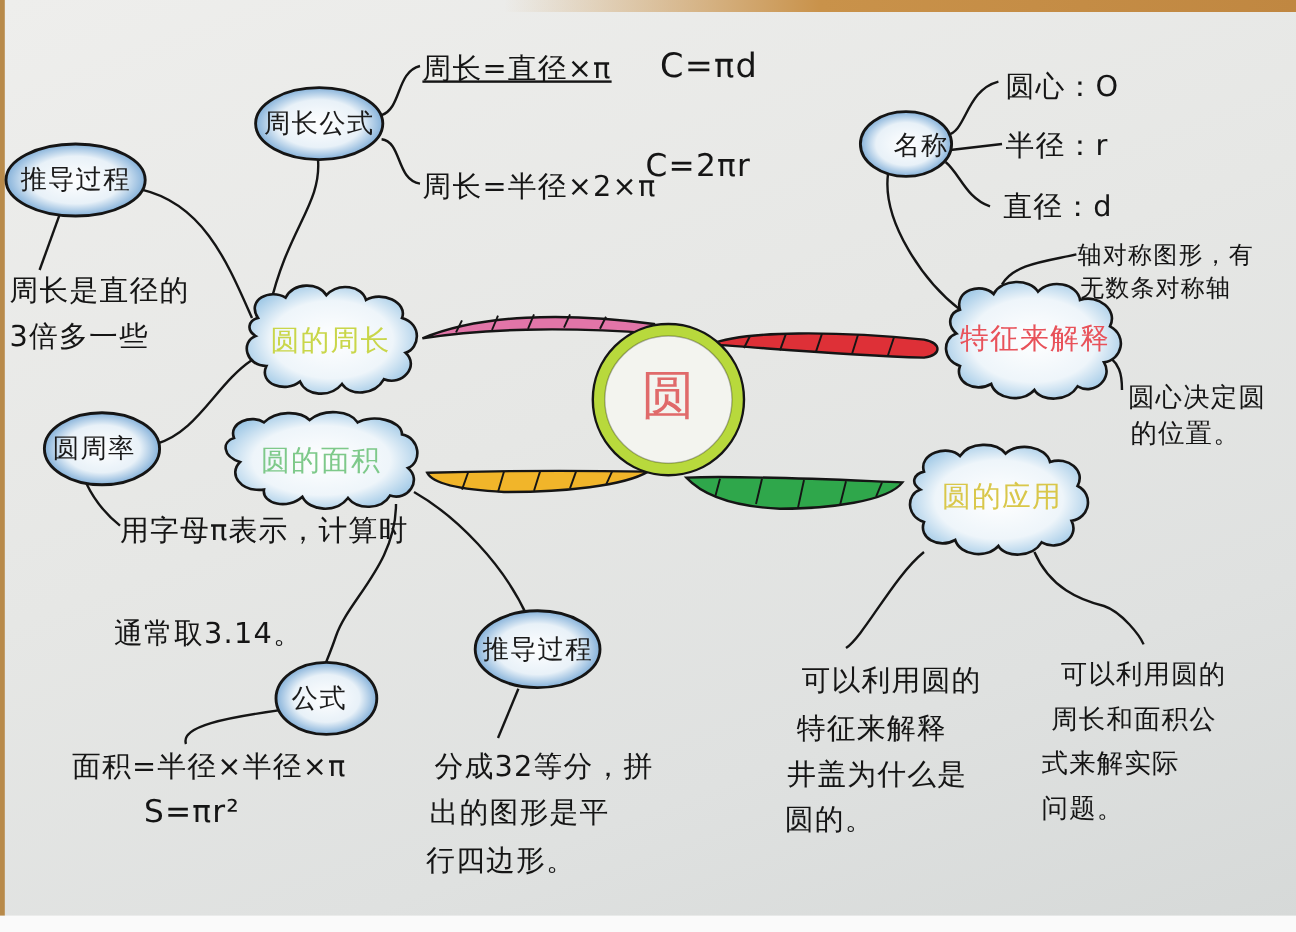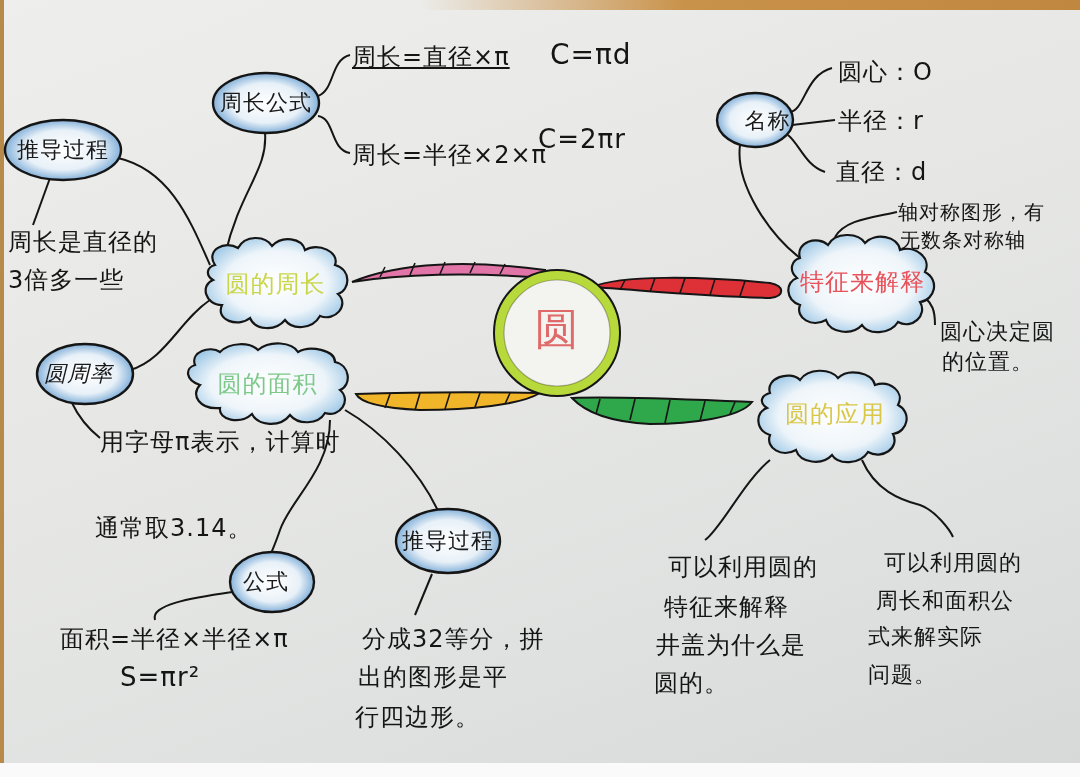--- a/index.html
+++ b/index.html
@@ -159,21 +159,21 @@
 
 <div class="node-label center-char" style="left:517px; top:300px; width:80px;">圆</div>
 
 <div class="node-label cloud-label" style="left:218px; top:268px; width:115px; color:#c9d64a;">圆的周长</div>
 <div class="node-label cloud-label" style="left:205px; top:368px; width:125px; color:#7ec98a;">圆的面积</div>
 <div class="node-label cloud-label" style="left:800px; top:266px; width:120px; color:#e8525a;">特征来解释</div>
 <div class="node-label cloud-label" style="left:775px; top:398px; width:120px; color:#d9c74a;">圆的应用</div>
 
 <div class="node-label pill" style="left:216px; top:88px; width:100px;">周长公式</div>
 <div class="node-label pill" style="left:8px; top:135px; width:110px;">推导过程</div>
-<div class="node-label pill" style="left:40px; top:359px; width:77px;font-style:italic;">圆周率</div>
+<div class="node-label pill" style="left:40px; top:359px; width:77px;">圆周率</div>
 <div class="node-label pill" style="left:718px; top:106px; width:75px;padding-left:12px;">名称</div>
 <div class="node-label pill" style="left:232px; top:567px; width:68px;">公式</div>
 <div class="node-label pill" style="left:398px; top:526px; width:100px;">推导过程</div>
 
 <div class="txt ink" style="left:352px; top:40px;text-decoration:underline;">周长=直径×π</div>
 <div class="txt ink" style="left:550px; top:38px; font-size:28px;">C=πd</div>
 <div class="txt ink" style="left:352px; top:138px;">周长=半径×2×π</div>
 <div class="txt ink" style="left:538px; top:122px; font-size:26px;text-align:right;">C=2πr</div>
 
 <div class="txt ink" style="left:8px; top:225px;">周长是直径的</div>

